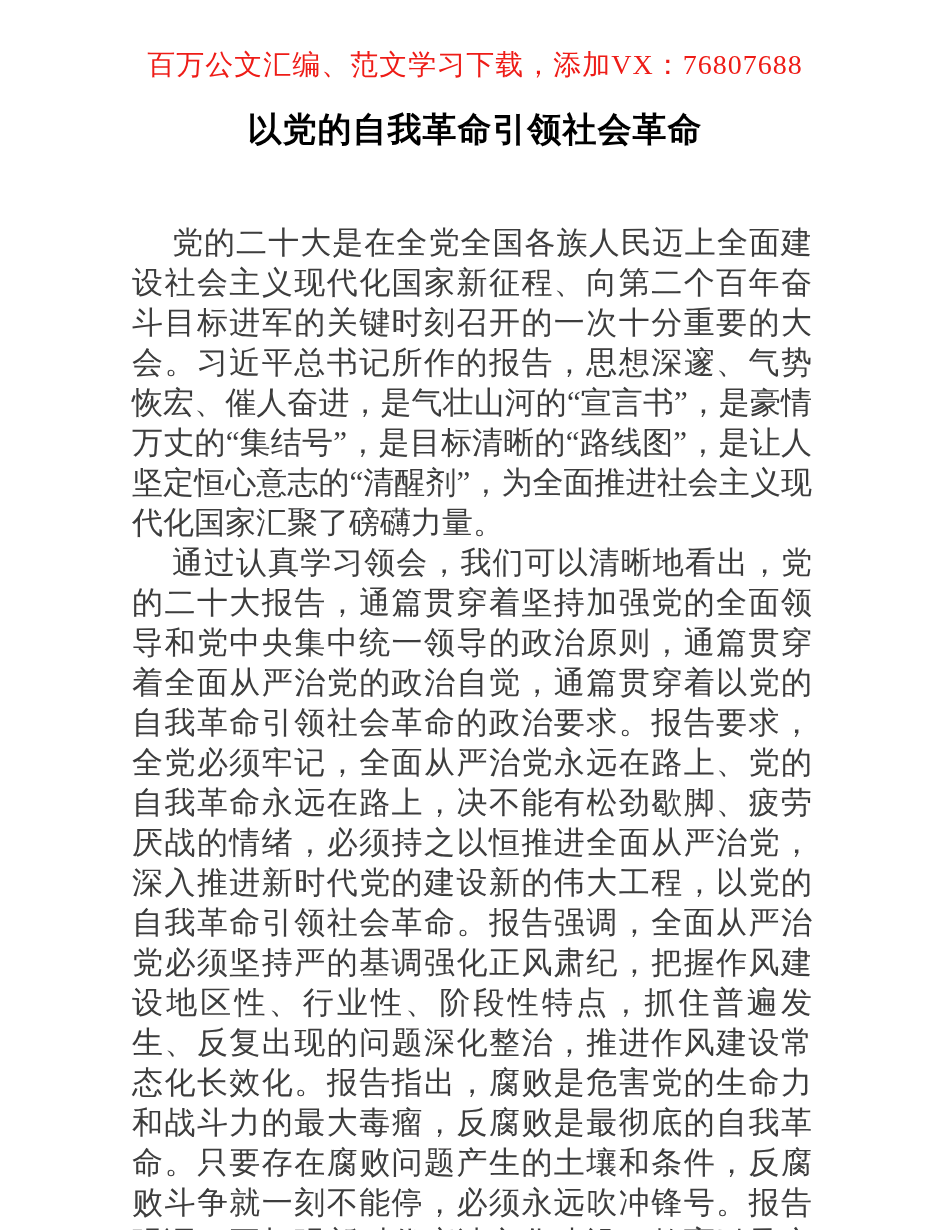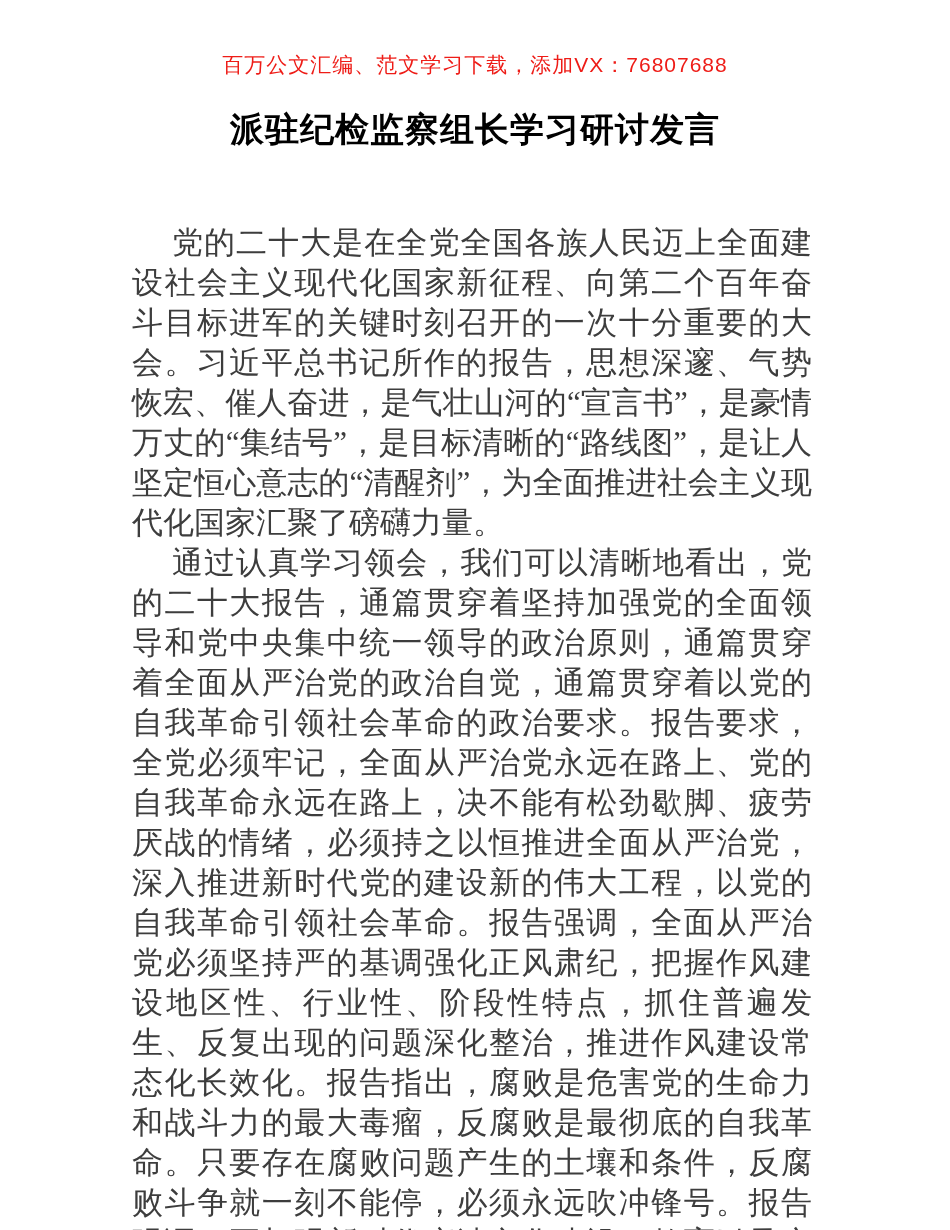--- a/index.html
+++ b/index.html
@@ -11,22 +11,22 @@
     position: relative;
     width: 950px;
     height: 1230px;
     background: #ffffff;
     overflow: hidden;
     font-family: "Liberation Serif", "DejaVu Serif", serif;
   }
   .header-note {
     padding-top: 50px;
     text-align: center;
-    font-family: Liberation Sans, sans-serif;
-    font-size: 21px;
+    font-family: Liberation Serif, serif;
+    font-size: 28px;
     line-height: 30px;
     letter-spacing: 1px;
     color: var(--header_red, #ee1c17);
   }
   .doc-title {
     margin: 28px 0 0 0;
     text-align: center;
     font-size: 34px;
     line-height: 44px;
     font-weight: bold;
@@ -48,20 +48,20 @@
     text-indent: 40px;
   }
 </style>
 </head>
 <body>
 
 <div class="page">
 
   <div class="header-note">百万公文汇编、范文学习下载，添加VX：76807688</div>
 
-  <h1 class="doc-title">派驻纪检监察组长学习研讨发言</h1>
+  <h1 class="doc-title">以党的自我革命引领社会革命</h1>
 
   <div class="body-text">
     <p>党的二十大是在全党全国各族人民迈上全面建设社会主义现代化国家新征程、向第二个百年奋斗目标进军的关键时刻召开的一次十分重要的大会。习近平总书记所作的报告，思想深邃、气势恢宏、催人奋进，是气壮山河的“宣言书”，是豪情万丈的“集结号”，是目标清晰的“路线图”，是让人坚定恒心意志的“清醒剂”，为全面推进社会主义现代化国家汇聚了磅礴力量。</p>
     <p>通过认真学习领会，我们可以清晰地看出，党的二十大报告，通篇贯穿着坚持加强党的全面领导和党中央集中统一领导的政治原则，通篇贯穿着全面从严治党的政治自觉，通篇贯穿着以党的自我革命引领社会革命的政治要求。报告要求，全党必须牢记，全面从严治党永远在路上、党的自我革命永远在路上，决不能有松劲歇脚、疲劳厌战的情绪，必须持之以恒推进全面从严治党，深入推进新时代党的建设新的伟大工程，以党的自我革命引领社会革命。报告强调，全面从严治党必须坚持严的基调强化正风肃纪，把握作风建设地区性、行业性、阶段性特点，抓住普遍发生、反复出现的问题深化整治，推进作风建设常态化长效化。报告指出，腐败是危害党的生命力和战斗力的最大毒瘤，反腐败是最彻底的自我革命。只要存在腐败问题产生的土壤和条件，反腐败斗争就一刻不能停，必须永远吹冲锋号。报告强调，要加强新时代廉洁文化建设，教育引导广大党员、干部增强不想腐的自觉，清清白白做人、干干净净做</p>
   </div>
 
 </div>
 
 </body></html>

